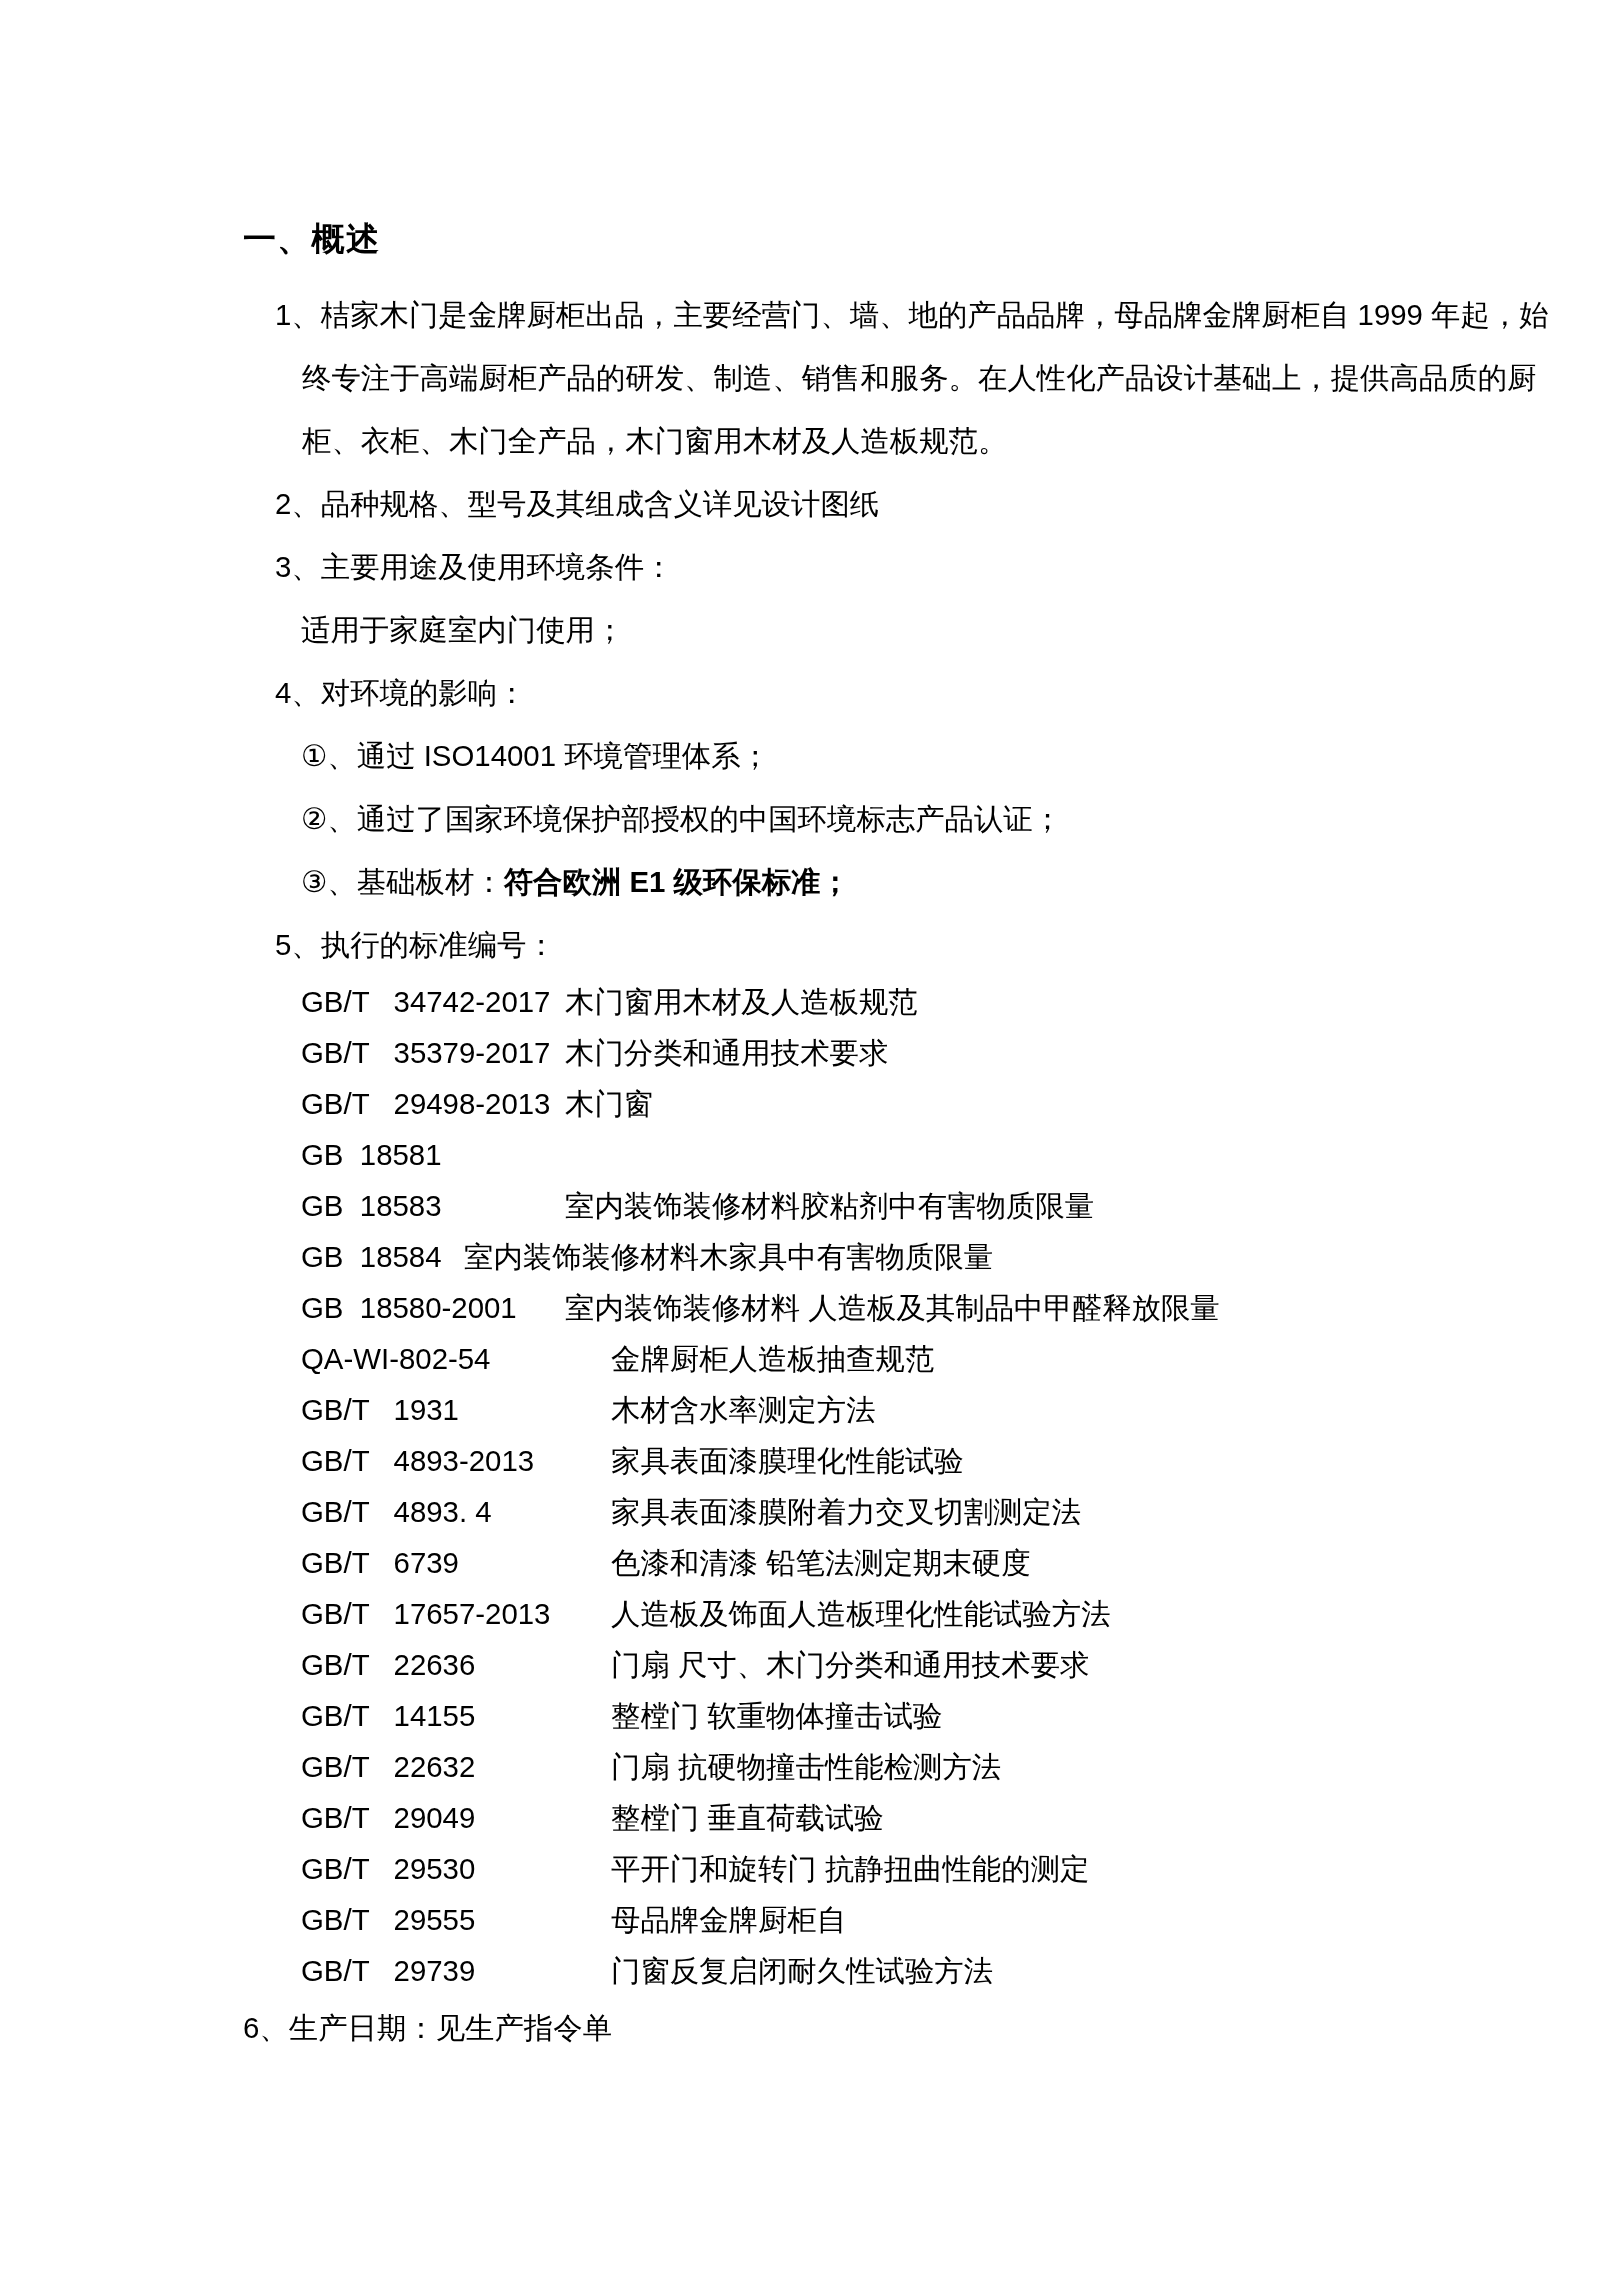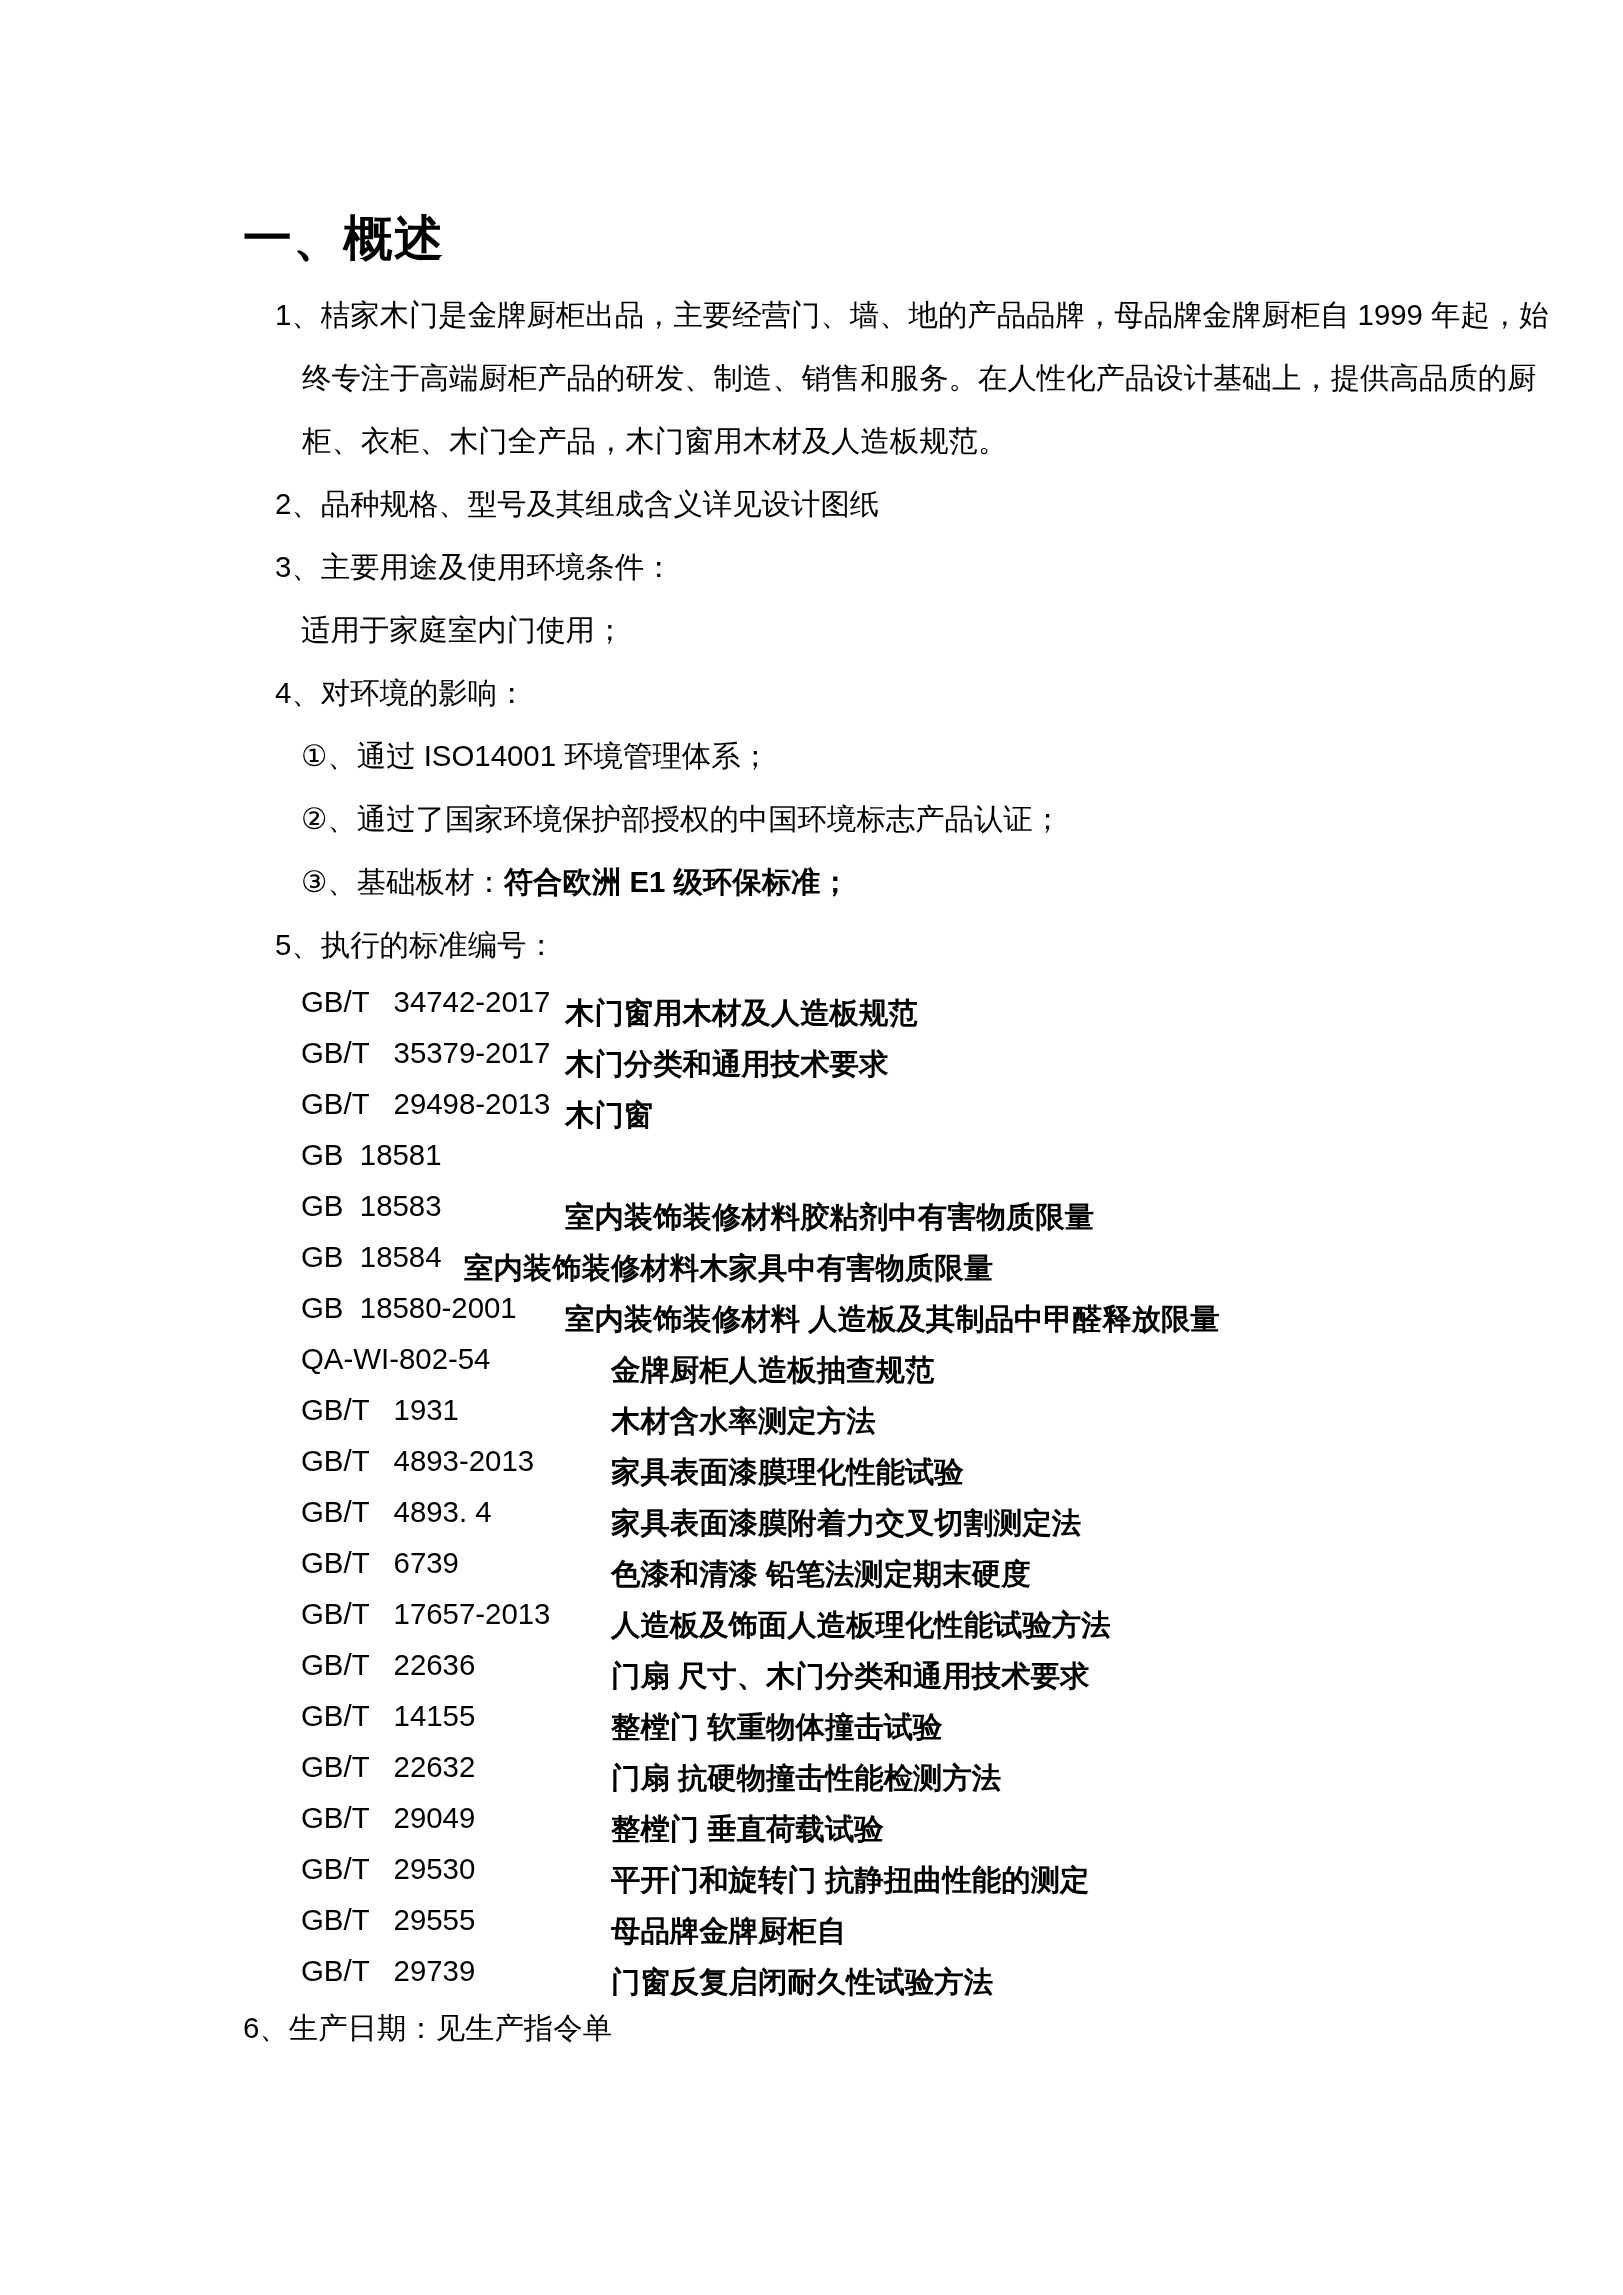--- a/index.html
+++ b/index.html
@@ -7,34 +7,34 @@
     position:relative;
     width:1623px;height:2295px;
     background:#ffffff;color:#000000;
     font-family:"Liberation Sans","DejaVu Sans",sans-serif;
     font-size:29.4px;line-height:63px;
     padding-top:215px;box-sizing:border-box;
     overflow:hidden;
   }
   .doc-title{
     margin-left:243px;
-    font-size:49px;line-height:47px;font-weight:700;
+    font-size:33px;line-height:47px;font-weight:700;
     letter-spacing:1.3px;
   }
   .para{margin-top:21px;}
   .para .l1{margin-left:275px;}
   .para .ln{margin-left:302px;}
   .item{margin-left:275px;}
   .sub{margin-left:301px;}
   .item-outer{margin-left:243px;}
   .bold{font-weight:700;}
   .std-list{margin-left:301px;}
   .std-row{position:relative;line-height:51px;height:51px;white-space:nowrap;}
   .code{white-space:pre;}
-  .desc{position:absolute;top:11px;font-weight:bold;}
+  .desc{position:absolute;top:0;}
   .ta{left:264px;}  
   .tb{left:163px;}  
   .tc{left:310px;}  
 </style>
 </head>
 <body>
 
 <div class="page">
 
   <div class="doc-title">一、概述</div>

